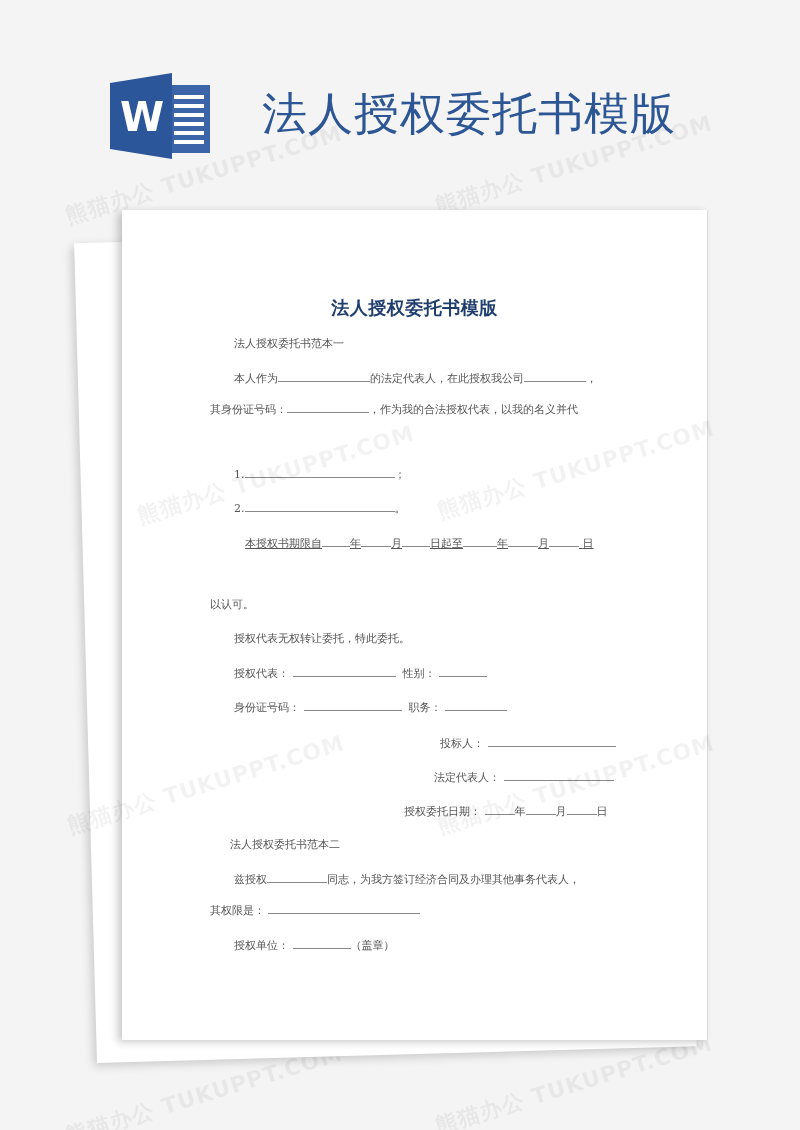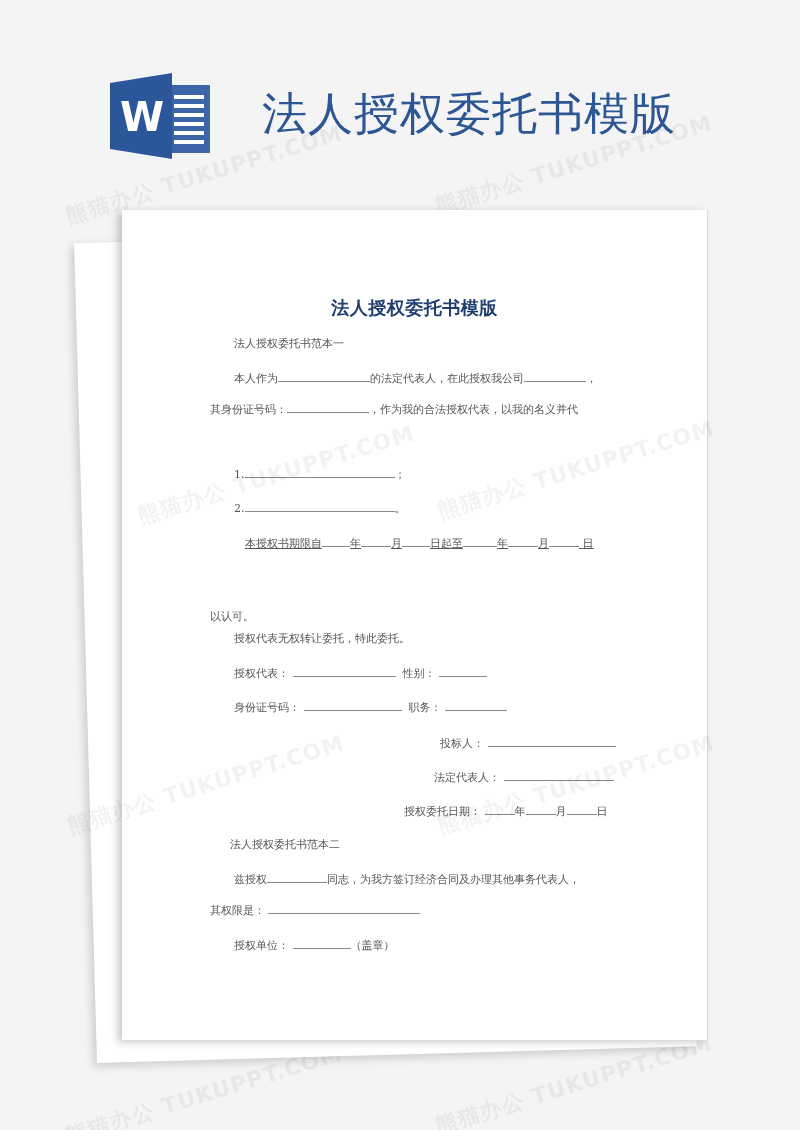--- a/index.html
+++ b/index.html
@@ -88,21 +88,21 @@
   </div>
 
   <div class="line" style="left:112px;top:290px;">
     <span>2.</span><span class="blank" style="width:150px;"></span><span>。</span>
   </div>
 
   <div class="line" style="left:123px;top:325px;text-decoration:underline;">
     <span>本授权书期限自</span><span class="blank" style="width:28px;"></span><span>年</span><span class="blank" style="width:30px;"></span><span>月</span><span class="blank" style="width:28px;"></span><span>日起至</span><span class="blank" style="width:34px;"></span><span>年</span><span class="blank" style="width:30px;"></span><span>月</span><span class="blank" style="width:30px;"></span>&nbsp;<span>日</span>
   </div>
 
-  <div class="line" style="left:88px;top:387px;margin-top:12px;">以认可。</div>
+  <div class="line" style="left:88px;top:387px;">以认可。</div>
 
   <div class="line" style="left:112px;top:421px;">授权代表无权转让委托，特此委托。</div>
 
   <div class="line" style="left:112px;top:455px;">
     <span>授权代表：</span>&nbsp;<span class="blank" style="width:103px;"></span>&nbsp;&nbsp;<span>性别：</span>&nbsp;<span class="blank" style="width:48px;"></span>
   </div>
 
   <div class="line" style="left:112px;top:489px;">
     <span>身份证号码：</span>&nbsp;<span class="blank" style="width:98px;"></span>&nbsp;&nbsp;<span>职务：</span>&nbsp;<span class="blank" style="width:62px;"></span>
   </div>

